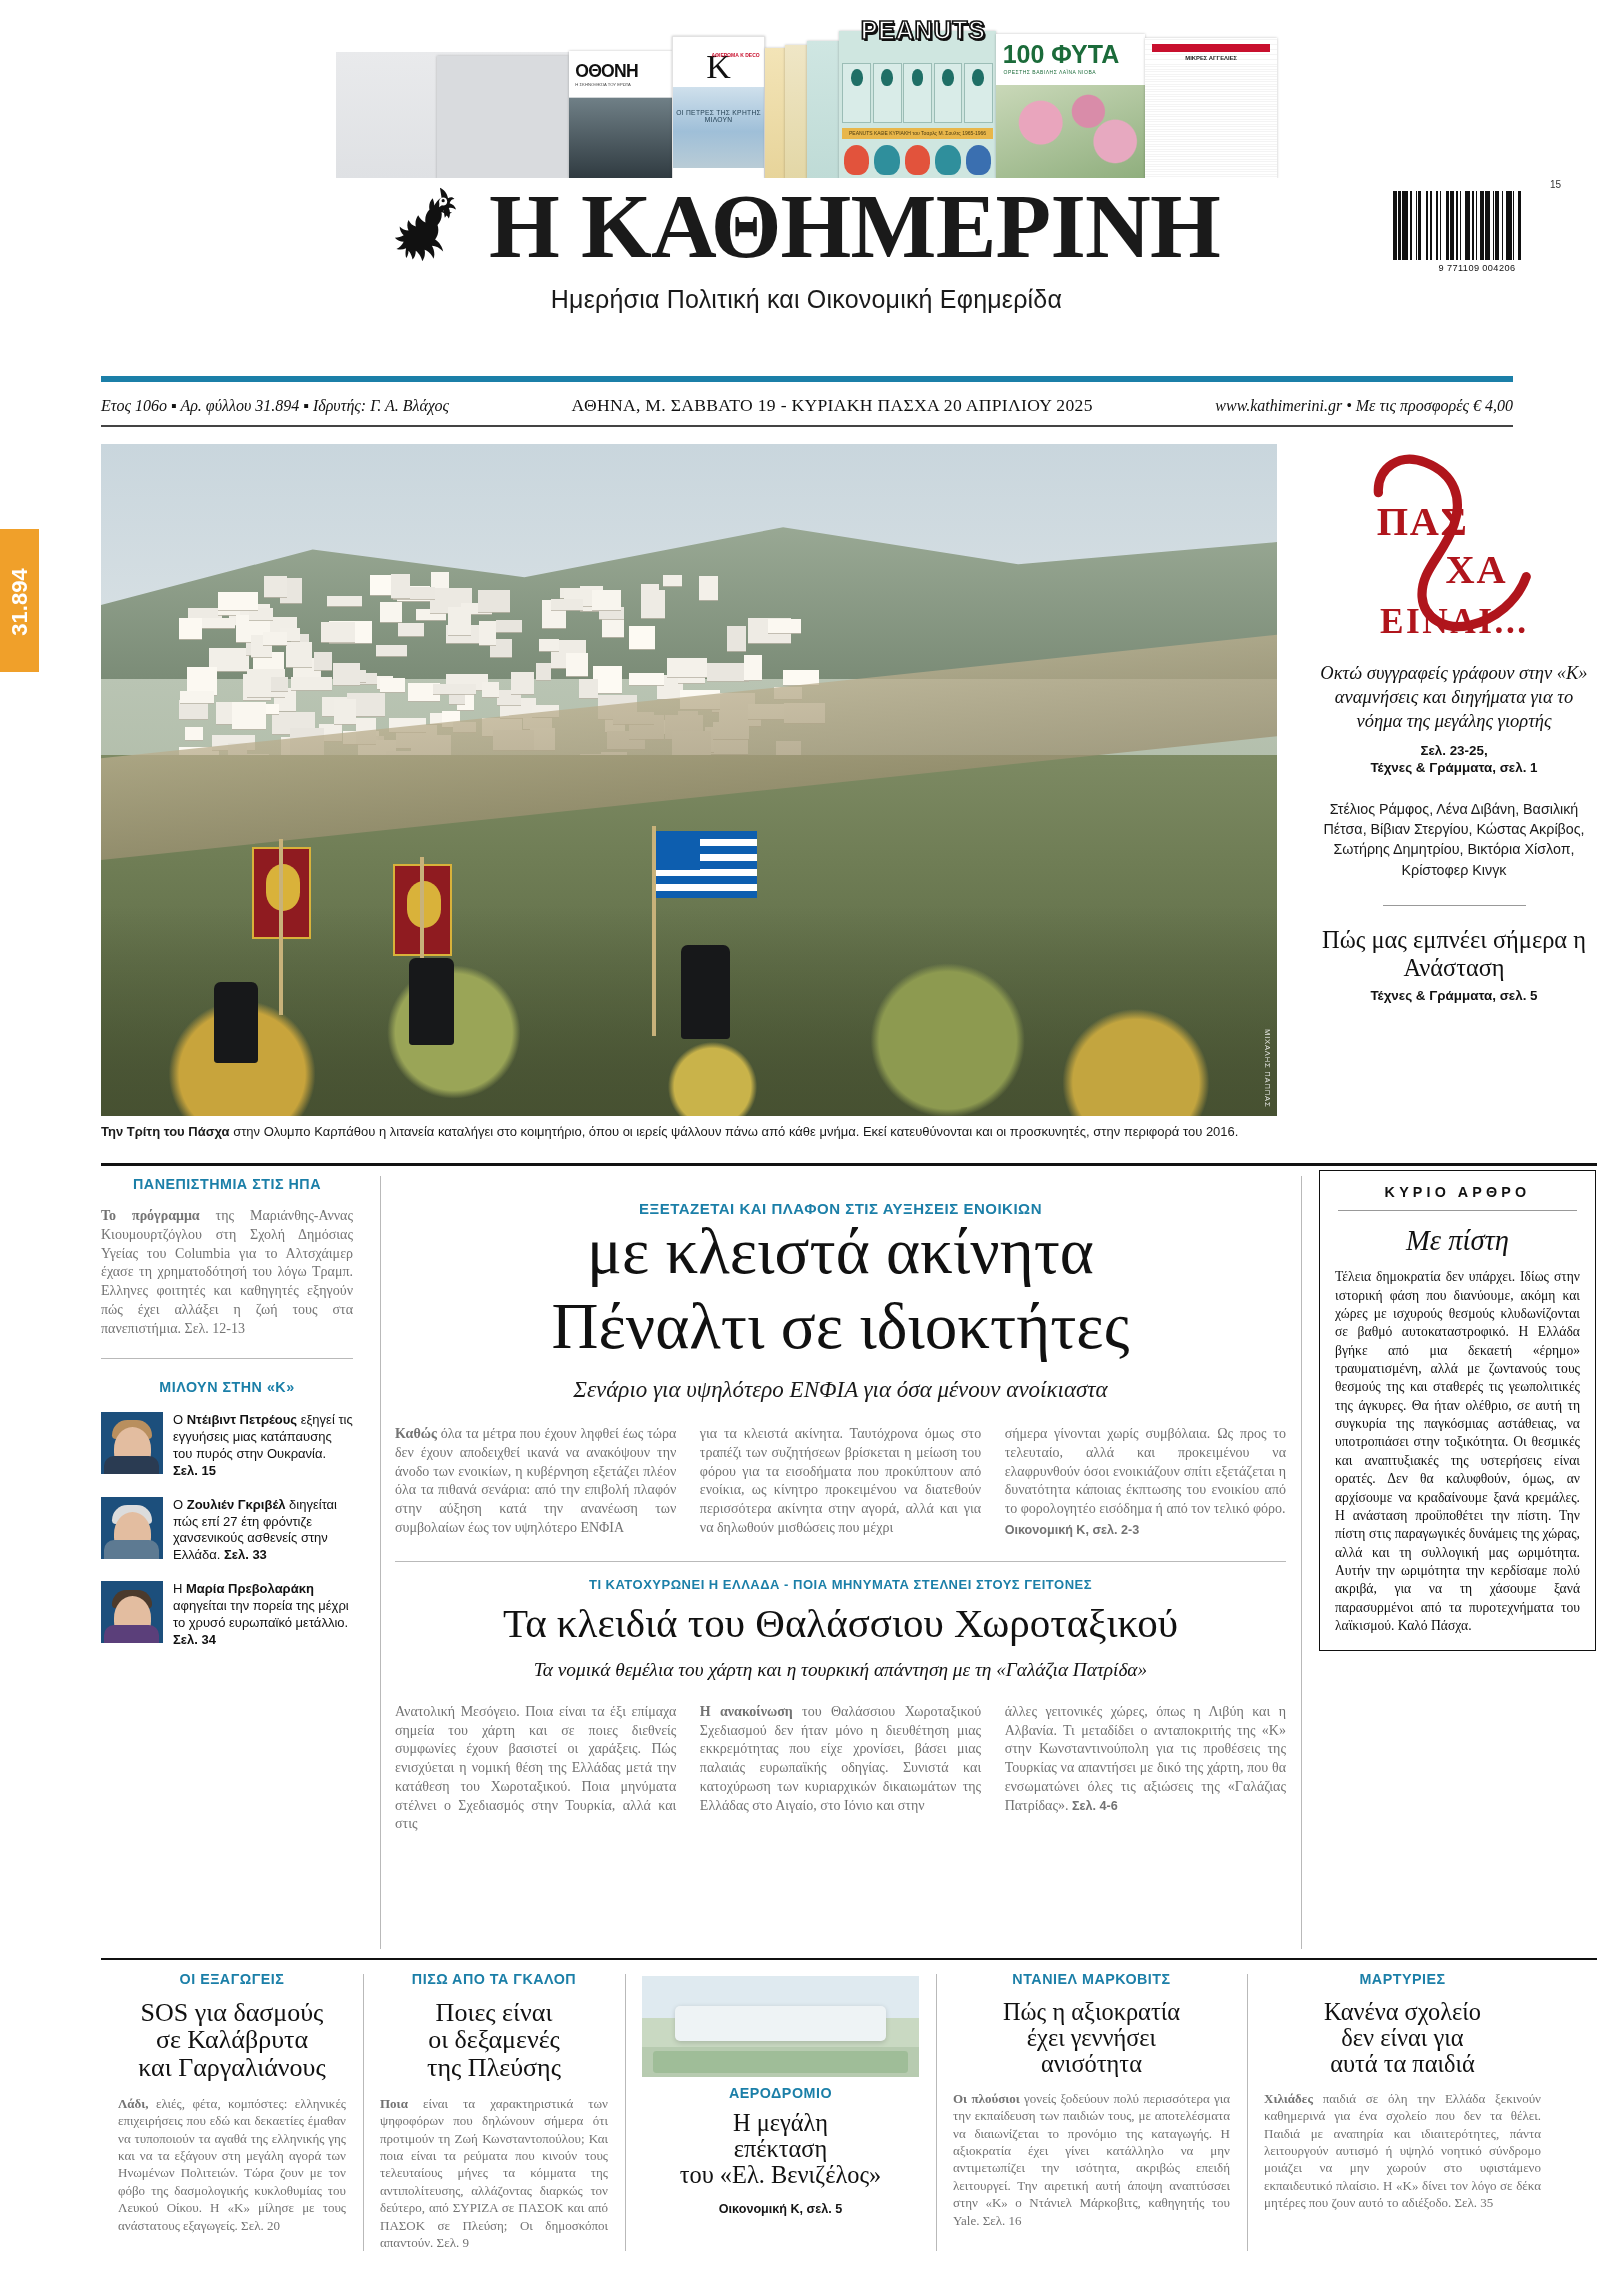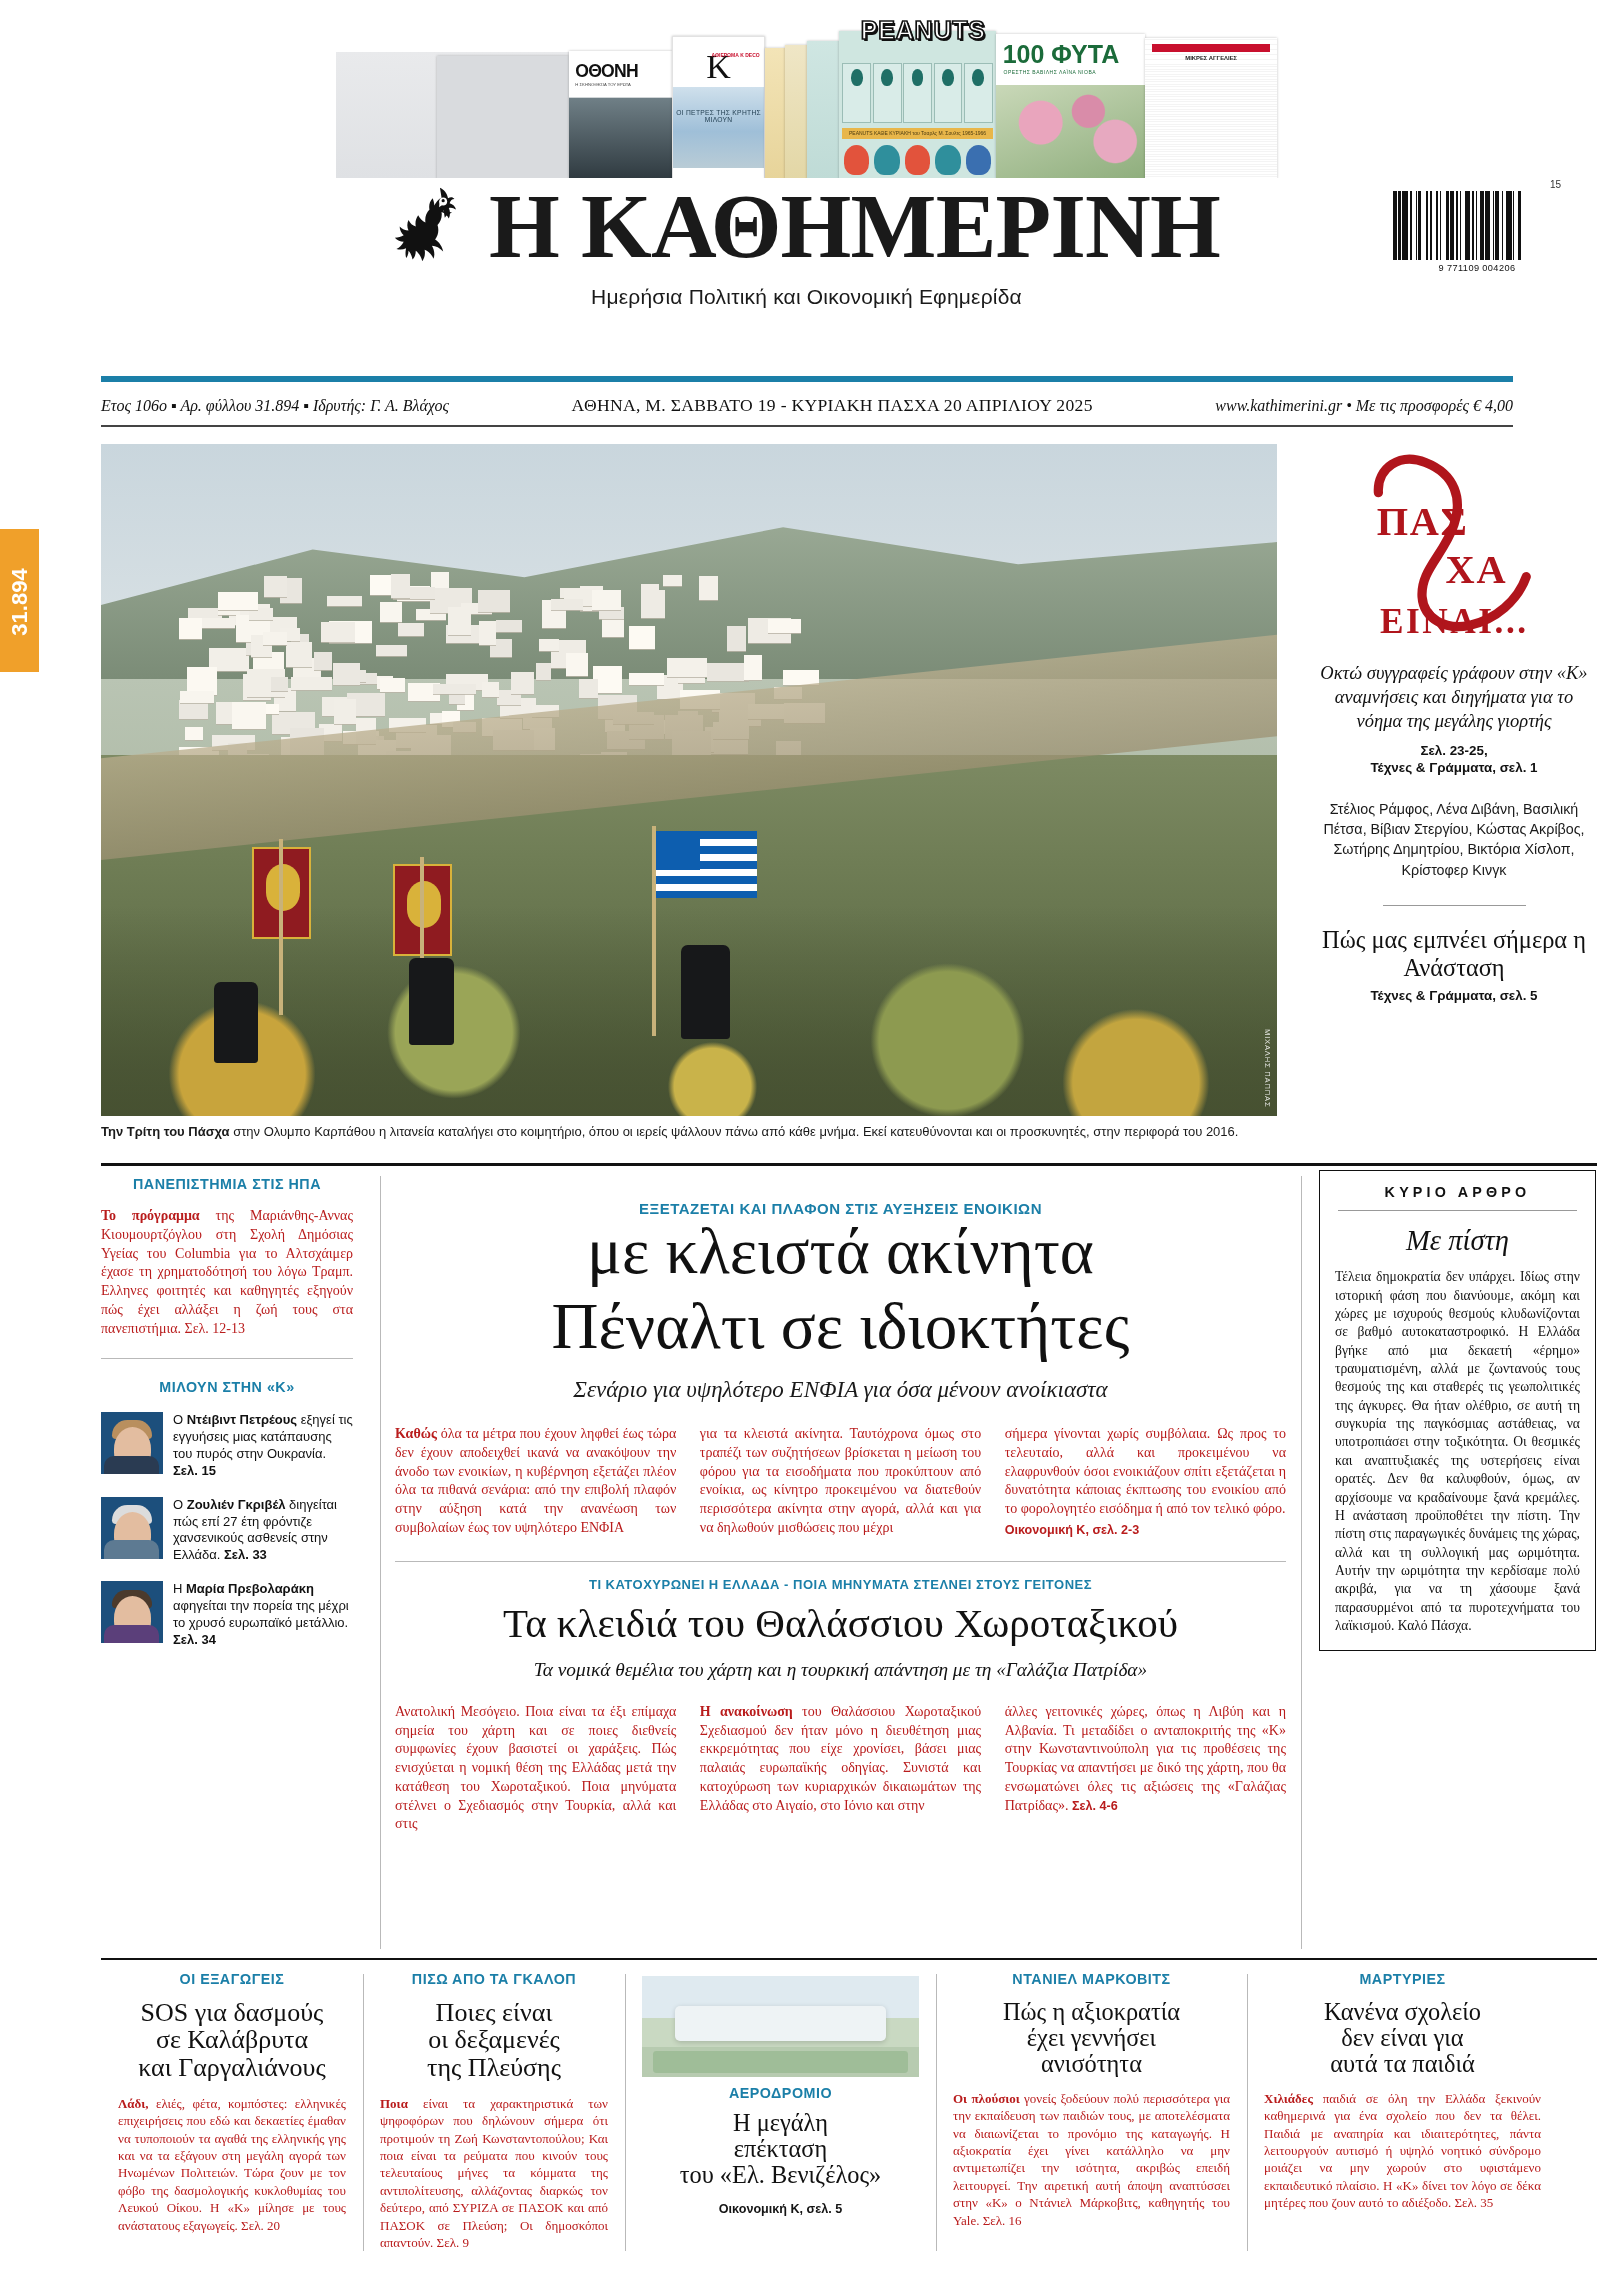--- a/index.html
+++ b/index.html
@@ -71,21 +71,21 @@
   
   .masthead { position:absolute; left:0; top:181px; width:1613px; text-align:center; }
   .mast-row { display:flex; align-items:center; justify-content:center; gap:15px;}
   .griffin { width: 81px; height: 87px; }
   .mast-title {
     font-family:"Liberation Serif", serif; font-weight:700;
     font-size:91px; letter-spacing:-0.8px; line-height:1; color:#1a1a1a;
   }
   .mast-sub {
     margin-top:13.4px; font-family:"Liberation Sans", sans-serif;
-    font-size:21px; color:#1a1a1a; letter-spacing:0.2px;
+    font-size:25px; color:#1a1a1a; letter-spacing:0.2px;
   }
   .barcode { position:absolute; right:52px; top:10px; width:168px; }
   .barcode .bars { height:69px; display:flex; gap:0; align-items:stretch;}
   .barcode .bars span { display:block; background:#111; }
   .barcode .num { font-size:9.2px; letter-spacing:0.4px; margin-top:2.5px; text-align:center; color:#111;}
   .barcode .issue { position:absolute; right:0; top:-11.8px; font-size:10px; color:#333;}
 
   
   .rule-blue { position:absolute; left:101px; top:376px; width:1412px; height:5.9px; background:#1b7fa8;}
   .inforow {
@@ -151,21 +151,21 @@
   .easter .h2 { font-family:"Liberation Serif", serif; font-size:24.4px; text-align:center; line-height:1.18;}
   .easter .h2ref { text-align:center; font-weight:700; font-size:13.4px; margin-top:5px;}
   .hr-top { position:absolute; left:101px; top:1163px; width:1496px; height:2.5px; background:#111;}
 
   .col-left { position:absolute; left:101px; top:1176px; width:252px; }
   .vrule { position:absolute; width:0.8px; background:#b9b9b9; }
 
   .kicker { color:#1b7fa8; font-weight:700; font-size:14.3px; letter-spacing:0.5px; text-align:center;}
   .kicker.sm { font-size:13px; }
   .serif-h { font-family:"Liberation Serif", serif; color:#111; text-align:center; line-height:1.06; }
-  .body-serif { font-family:"Liberation Serif", serif; font-size:14px; line-height:1.34; text-align:justify; color:#b91c1c; }
+  .body-serif { font-family:"Liberation Serif", serif; font-size:14px; line-height:1.34; text-align:justify; color:#737373; }
   .body-serif b { font-weight:700; }
   .body-sans { font-family:"Liberation Sans", sans-serif; font-size:13.4px; line-height:1.38; color:#141414;}
 
   .lead-art .head { font-size:33px; margin-top:11.8px; }
   .lead-art .txt { margin-top:15px; }
 
   .sep-h { height:0.8px; background:#b9b9b9; margin:20px 0; }
 
   .speakers .item { display:flex; gap:10px; margin-top:17px; }
   .speakers .ph { width:62px; height:62px; flex:0 0 62px; background:#1c4f7c; position:relative; overflow:hidden;}

